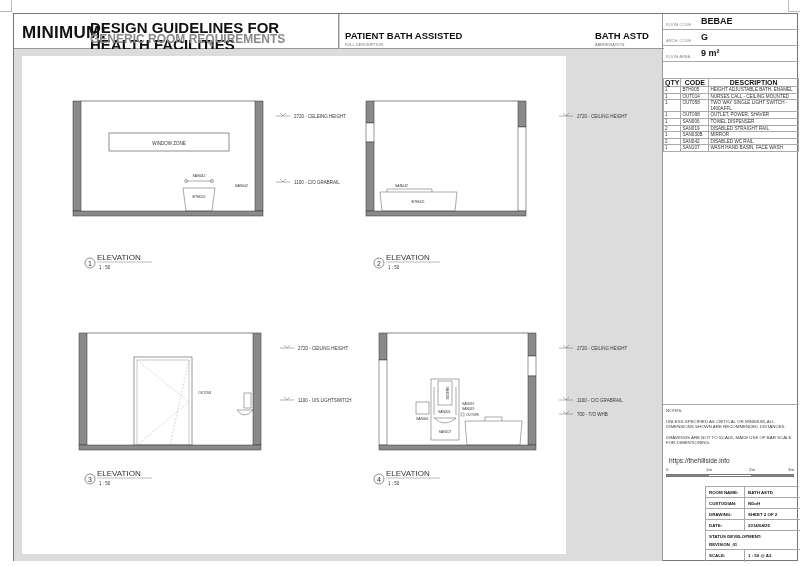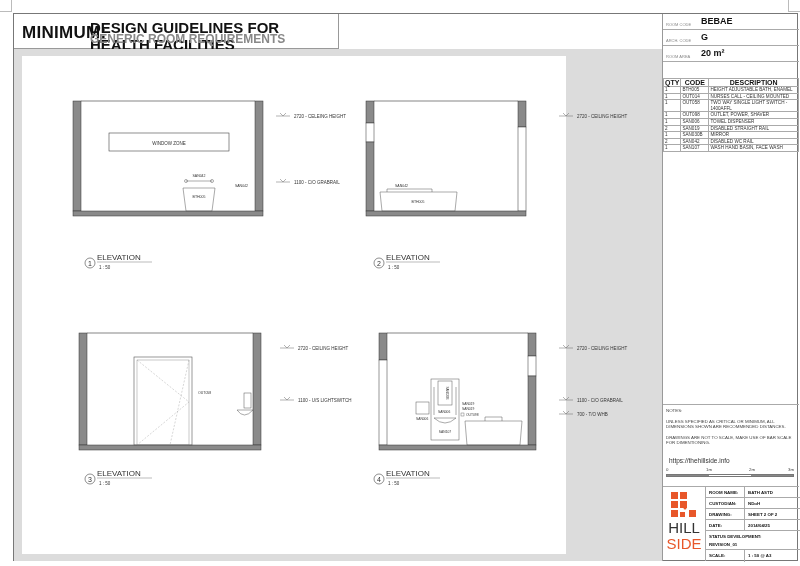--- a/index.html
+++ b/index.html
@@ -59,20 +59,26 @@
 
 <div class="crop-mark" style="left:0;top:0;width:12px;height:12px;border-right-width:1px;border-bottom-width:1px;"></div>
 <div class="crop-mark" style="left:788px;top:0;width:12px;height:12px;border-left-width:1px;border-bottom-width:1px;"></div>
 
 <div class="sheet">
 
   <div class="hdr-brand">
     <div class="brand-name">MINIMUM:</div>
     <div class="brand-line1">DESIGN GUIDELINES FOR HEALTH FACILITIES</div>
     <div class="brand-line2">GENERIC ROOM REQUIREMENTS</div>
+  </div>
+  <div class="hdr-desc">
+    <div class="desc-full">PATIENT BATH ASSISTED</div>
+    <div class="desc-full-cap">FULL DESCRIPTION</div>
+    <div class="desc-abbr">BATH ASTD</div>
+    <div class="desc-abbr-cap">ABBREVIATION</div>
   </div>
 
   <div class="draw-area">
     <div class="draw-inner">
       <svg class="elev" width="632" height="498" viewBox="0 0 632 498">
         <defs>
           <g id="lvl-marker">
             <line x1="0" y1="3" x2="14" y2="3" stroke="#666" stroke-width="0.5"></line>
             <path d="M4 0 L7 3 L10 0" fill="none" stroke="#666" stroke-width="0.5"></path>
           </g>
@@ -191,21 +197,21 @@
     <div class="meta-row" style="top:0;">
       <span class="meta-cap">ROOM CODE</span>
       <span class="meta-val">BEBAE</span>
     </div>
     <div class="meta-row" style="top:16px;">
       <span class="meta-cap">ARCH. CODE</span>
       <span class="meta-val">G</span>
     </div>
     <div class="meta-row" style="top:32px;">
       <span class="meta-cap">ROOM AREA</span>
-      <span class="meta-val">20 m²</span>
+      <span class="meta-val">9 m²</span>
     </div>
     <table class="legend">
       <thead>
         <tr>
           <th class="col-qty">QTY</th>
           <th class="col-code">CODE</th>
           <th>DESCRIPTION</th>
         </tr>
       </thead>
       <tbody>
@@ -268,34 +274,20 @@
       <span style="left:40px;">1m</span>
       <span style="left:83px;">2m</span>
       <span style="left:122px;">3m</span>
     </div>
     <div class="scalebar">
       <div class="seg" style="left:0;width:42px;background:#888;"></div>
       <div class="seg" style="left:42px;width:42px;background:#fff;"></div>
       <div class="seg" style="left:84px;width:42px;background:#888;"></div>
     </div>
 
-    <div class="logo-box">
-      <svg width="42" height="75" viewBox="0 0 42 75">
-        <rect x="8" y="5" width="7" height="7" fill="#e8572a"></rect>
-        <rect x="17" y="5" width="7" height="7" fill="#e8572a"></rect>
-        <rect x="8" y="14" width="7" height="7" fill="#e8572a"></rect>
-        <rect x="17" y="14" width="7" height="7" fill="#e8572a"></rect>
-        <rect x="8" y="23" width="7" height="7" fill="#e8572a"></rect>
-        <rect x="17" y="25" width="5" height="5" fill="#e8572a"></rect>
-        <rect x="26" y="23" width="7" height="7" fill="#e8572a"></rect>
-        <circle cx="22" cy="21" r="1.5" fill="#e8572a"></circle>
-        <text x="21" y="46" font-size="15" text-anchor="middle" fill="#333" font-family="Liberation Sans, sans-serif">HILL</text>
-        <text x="21" y="62" font-size="15" text-anchor="middle" fill="#e8572a" font-family="Liberation Sans, sans-serif">SIDE</text>
-      </svg>
-    </div>
     <div class="info-grid">
       <div class="info-row" style="top:0;height:11px;">
         <span class="info-vline"></span>
         <span class="info-k">ROOM NAME:</span>
         <span class="info-v">BATH ASTD</span>
       </div>
       <div class="info-row" style="top:11px;height:11px;">
         <span class="info-vline"></span>
         <span class="info-k">CUSTODIAN:</span>
         <span class="info-v">NDoH</span>

